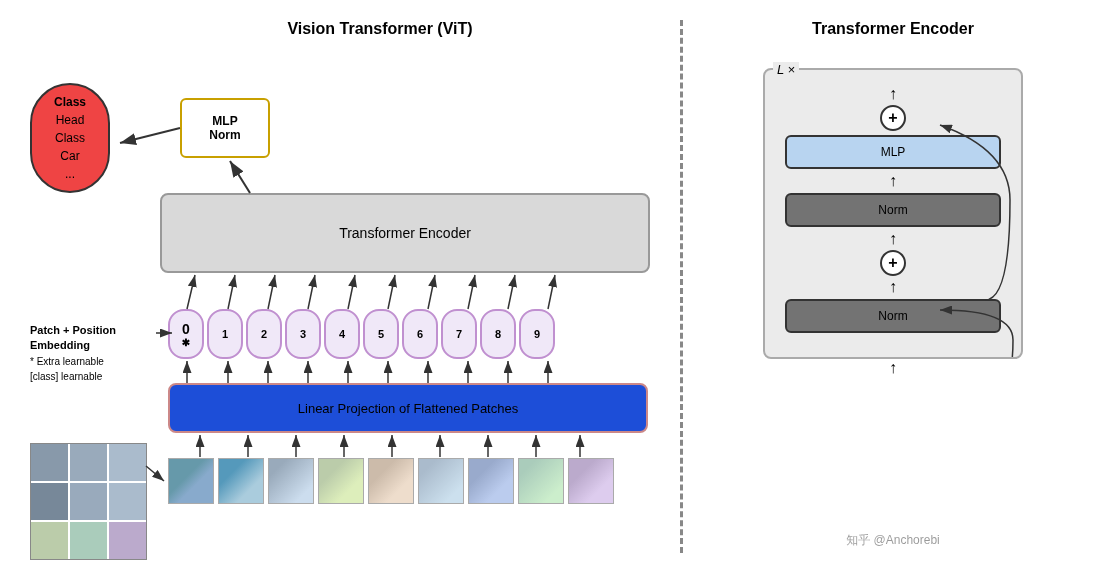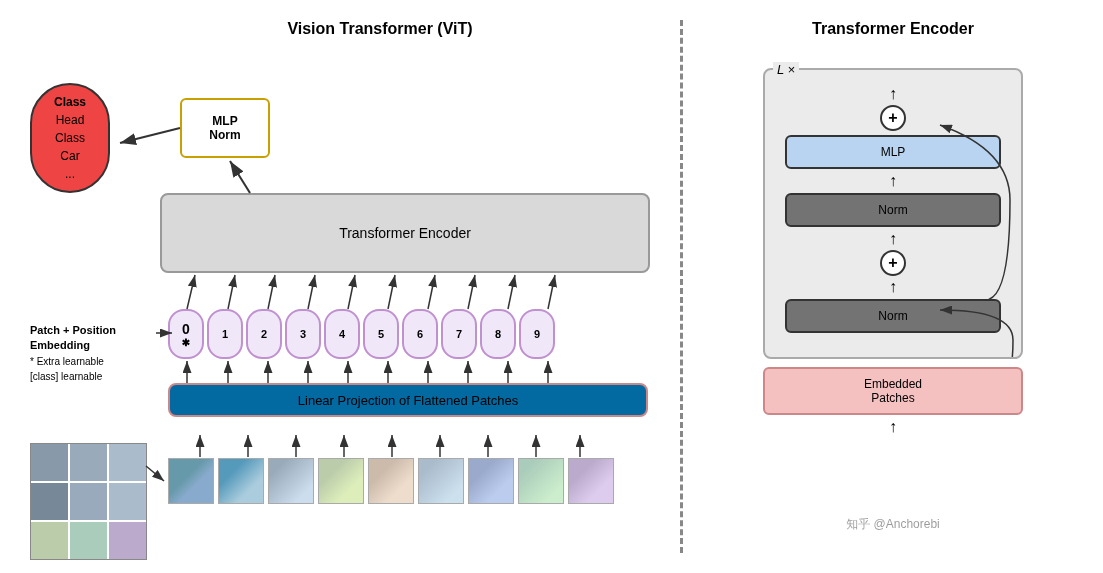--- a/index.html
+++ b/index.html
@@ -138,22 +138,22 @@
     .token.star {
       font-size: 14px;
     }
 
     
     .linear-proj-box {
       position: absolute;
       top: 330px;
       left: 148px;
       width: 480px;
-      height: 34px;
-      background: #0369a1;
+      height: 50px;
+      background: #1d4ed8;
       border: 2px solid #cc8888;
       border-radius: 8px;
       display: flex;
       align-items: center;
       justify-content: center;
       font-size: 13px;
     }
 
     
     .image-patches-row {
@@ -284,21 +284,21 @@
     .skip-connection-svg {
       position: absolute;
       top: 0; left: 0;
       width: 100%; height: 100%;
       pointer-events: none;
     }
 
     
     .watermark {
       position: absolute;
-      bottom: 30px;
+      bottom: 14px;
       left: 50%;
       transform: translateX(-50%);
       font-size: 12px;
       color: rgba(0,0,0,0.4);
       white-space: nowrap;
     }
 
     
     .pi-1 { background: linear-gradient(135deg, #6699aa 40%, #88aacc 60%); }
     .pi-2 { background: linear-gradient(135deg, #5599bb 30%, #aaccdd 70%); }
@@ -520,23 +520,20 @@
             </marker>
           </defs>
 
           <path d="M 220 230 Q 245 230 245 130 Q 245 80 175 55" stroke="#333" fill="none" stroke-width="1.5" marker-end="url(#arr2)"></path>
 
           <path d="M 220 330 Q 248 330 248 270 Q 248 240 175 240" stroke="#333" fill="none" stroke-width="1.5" marker-end="url(#arr2)"></path>
         </svg>
 
       </div>
 
-      <div class="enc-block embedded-block" style="margin-top:8px; border-color:#cc8888;">
-        <span>Embedded<br>Patches</span>
-      </div>
       <div class="enc-arrow">↑</div>
 
     </div>
 
     <div class="watermark">知乎 @Anchorebi</div>
   </div>
 
 </div>
 
 </body></html>

